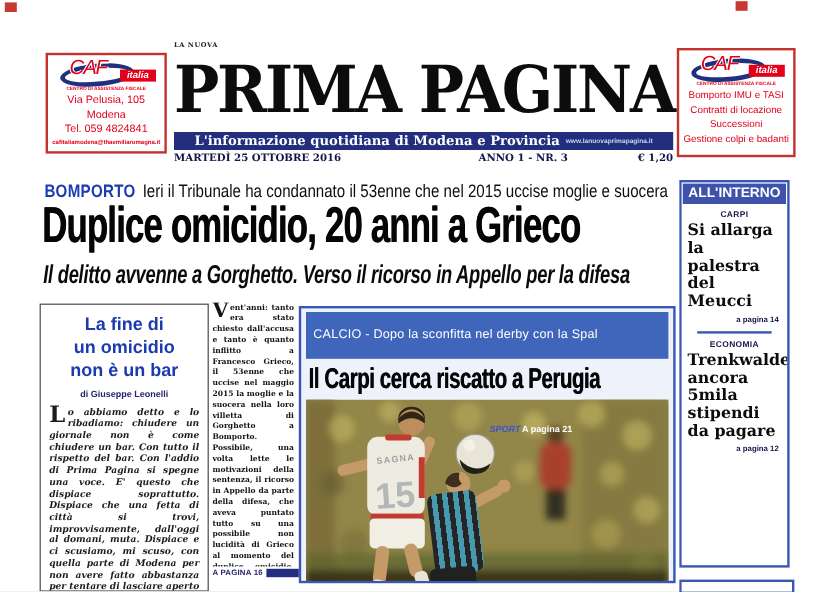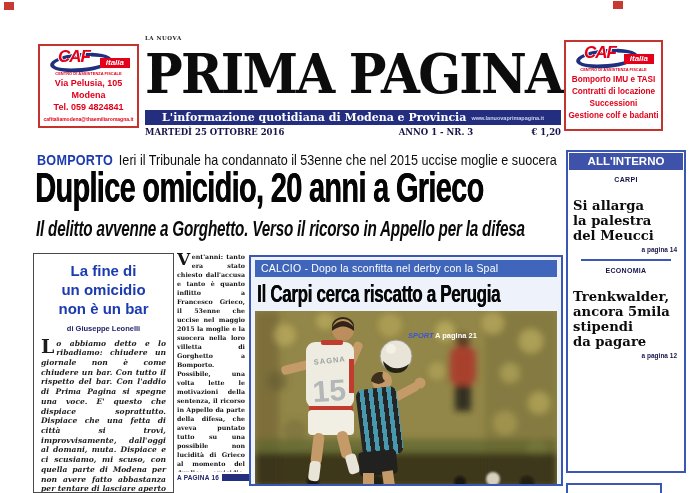--- a/index.html
+++ b/index.html
@@ -11,24 +11,24 @@
 
   
   .regmark{position:absolute;width:10px;height:8px;background:#c63a32;}
 
   
   .ad{border:2px solid #c4332e;background:#fff;text-align:center;padding:2px 2px;box-sizing:border-box;}
   .ad-left{left:38px;top:44px;width:101px;height:84px;}
   .ad-right{left:564px;top:40px;width:99px;height:91px;}
   .caf-logo{position:relative;height:21px;margin:1px 2px 1px;}
   .caf-swoosh{position:absolute;left:6px;top:4px;width:54px;height:11px;border:4px solid #20307e;border-radius:50%;transform:rotate(-5deg);}
-  .caf-brand{position:absolute;left:14px;top:-2px;font-size:17px;font-weight:bold;font-style:italic;color:#e2001a;text-shadow:1px 0 #fff,-1px 0 #fff,0 1px #fff;letter-spacing:-1px;}
+  .caf-brand{position:absolute;left:14px;top:-2px;font-size:17px;font-weight:normal;font-style:italic;color:#e2001a;text-shadow:1px 0 #fff,-1px 0 #fff,0 1px #fff;letter-spacing:-1px;}
   .caf-it{position:absolute;right:3px;top:9px;background:#e2001a;color:#fff;font-size:8px;font-weight:bold;font-style:italic;padding:0 6px;line-height:10px;}
   .caf-tag{font-size:4px;color:#e2001a;font-weight:bold;line-height:5px;margin-bottom:2px;}
-  .ad-line{color:#e2001a;font-weight:bold;font-size:9px;line-height:1.32;}
+  .ad-line{color:#e2001a;font-weight:normal;font-size:9px;line-height:1.32;}
   .ad-line.sm{font-size:8.2px;line-height:1.45;}
   .ad-email{color:#e2001a;font-weight:bold;font-size:5px;margin-top:2px;}
 
   
   .masthead{left:145px;top:35px;width:416px;}
   .mast-overline{font-family:"DejaVu Serif",serif;font-size:5.5px;font-weight:bold;letter-spacing:.5px;color:#222;}
   .mast-title{font-family:"DejaVu Serif",serif;font-weight:bold;font-size:54px;line-height:66px;letter-spacing:-2px;color:#0c0c0c;white-space:nowrap;transform:scaleX(.93);transform-origin:left top;}
   .mast-bar{margin-top:3px;background:#232e7e;color:#fff;height:15px;display:flex;align-items:center;justify-content:center;gap:5px;}
   .mast-tagline{font-family:"DejaVu Serif",serif;font-weight:bold;font-size:11px;white-space:nowrap;}
   .mast-site{font-size:5.5px;color:#ccd2ef;font-weight:bold;}
@@ -57,30 +57,30 @@
   
   .leadcol{left:177px;top:252px;width:68px;height:220px;overflow:hidden;}
   .lead-body{font-family:"DejaVu Serif",serif;font-size:6.3px;line-height:1.43;text-align:justify;color:#141414;font-weight:bold;}
   .lead-drop{float:left;font-size:17px;line-height:14px;padding-right:1.5px;}
   .lead-ref{left:177px;top:474px;display:flex;align-items:center;gap:3px;}
   .lead-ref-text{font-size:6.5px;font-weight:bold;color:#23246a;letter-spacing:.2px;}
   .lead-ref-bar{width:40px;height:7px;background:#232e7e;}
 
   
   .sport{left:249px;top:255px;width:314px;height:231px;border:2px solid #3a57b5;background:#eef2fb;box-sizing:border-box;padding:3px 4px;overflow:hidden;}
-  .sport-kicker{background:#3f66bb;color:#fff;font-size:10.5px;height:15px;line-height:15px;padding:1px 6px;letter-spacing:.2px;}
+  .sport-kicker{background:#3f66bb;color:#fff;font-size:10.5px;height:15px;line-height:15px;padding:12px 6px;letter-spacing:.2px;}
   .sport-headline{white-space:nowrap;font-size:24px;font-weight:bold;letter-spacing:-.5px;color:#070707;margin:3px 0 3px 2px;transform:scaleX(.71);transform-origin:left top;text-shadow:.5px 0 #070707;}
   .sport-photo{position:relative;width:302px;height:176px;margin-top:2px;}
 
   
-  .sidebar{left:566px;top:150px;width:120px;height:323px;border:2px solid #3a57b5;box-sizing:border-box;background:#fff;overflow:hidden;}
+  .sidebar{left:566px;top:150px;width:92px;height:323px;border:2px solid #3a57b5;box-sizing:border-box;background:#fff;overflow:hidden;}
   .sb-header{background:#3d52a8;color:#fff;font-size:11.5px;font-weight:bold;text-align:center;height:17px;line-height:17px;margin:1px;}
   .sb-item{padding:0 5px;}
   .sb-section{text-align:center;font-size:7px;font-weight:bold;color:#15154a;margin-top:6px;letter-spacing:.3px;}
-  .sb-title{font-family:"DejaVu Serif",serif;font-weight:bold;font-size:13.2px;line-height:1.12;margin-top:16px;color:#0c0c0c;}
+  .sb-title{font-family:"DejaVu Serif",serif;font-weight:bold;font-size:13.2px;line-height:1.12;margin-top:3px;color:#0c0c0c;}
   .sb-ref{text-align:right;font-size:6.5px;font-weight:bold;color:#15154a;margin-top:3px;padding-right:2px;}
   .sb-div{height:2px;background:#3a57b5;margin:6px 8px 0;}
   .box2{left:566px;top:483px;width:96px;height:12px;border:2px solid #3a57b5;box-sizing:border-box;background:#fff;}
 </style>
 </head>
 <body>
 
 <div class="page">
 
   <div class="regmark" style="left:4px;top:2px;"></div>
@@ -116,21 +116,21 @@
   <div class="abs ad ad-right">
     <div class="caf-logo">
       <span class="caf-swoosh"></span>
       <span class="caf-brand">CAF</span>
       <span class="caf-it">italia</span>
     </div>
     <div class="caf-tag">CENTRO DI ASSISTENZA FISCALE</div>
     <div class="ad-line sm">Bomporto IMU e TASI</div>
     <div class="ad-line sm">Contratti di locazione</div>
     <div class="ad-line sm">Successioni</div>
-    <div class="ad-line sm">Gestione colf e badanti</div>
+    <div class="ad-line sm">Gestione colpi e badanti</div>
   </div>
 
   <div class="abs kicker">
     <div class="kicker-inner">
       <span class="kicker-tag">BOMPORTO</span><span class="kicker-text">Ieri il Tribunale ha condannato il 53enne che nel 2015 uccise moglie e suocera</span>
     </div>
   </div>
   <div class="abs headline">
     <div class="headline-inner">Duplice omicidio, 20 anni a Grieco</div>
   </div>

